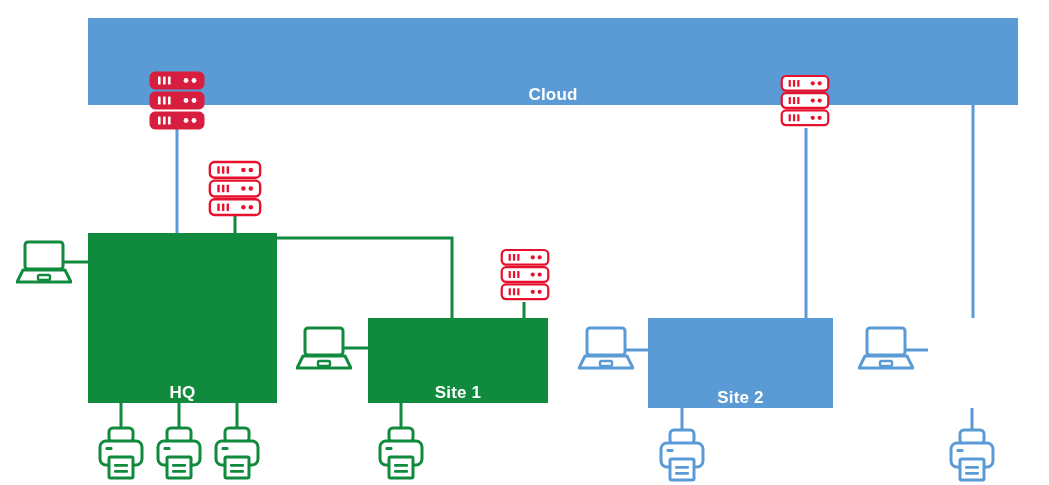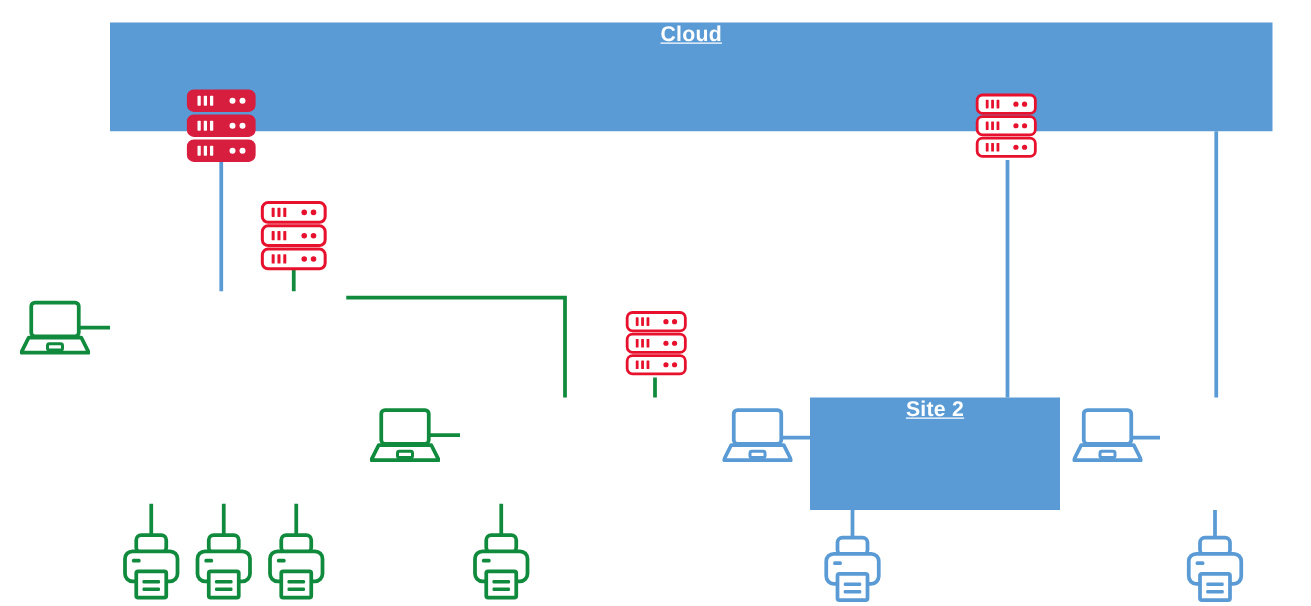--- a/index.html
+++ b/index.html
@@ -4,21 +4,21 @@
 <style>
   html,body{margin:0;padding:0;}
   body{
     width:1049px;height:485px;
     background:#ffffff;
     font-family:"Liberation Sans", sans-serif;
     overflow:hidden;
   }
   #canvas{position:relative;width:1049px;height:485px;}
   #edges{position:absolute;left:0;top:0;width:1049px;height:485px;}
-  .node{position:absolute;box-sizing:border-box;display:flex;align-items:flex-start;justify-content:center;text-decoration:underline;}
+  .node{position:absolute;box-sizing:border-box;display:flex;align-items:flex-end;justify-content:center;}
   .zone{color:#ffffff;font-weight:bold;font-size:17px;letter-spacing:.2px;}
   .zone.cloud{font-size:17px;}
   .icon{position:absolute;}
   .icon svg{display:block;}
 </style>
 </head>
 <body>
 
 <div id="canvas">
   <svg id="edges" viewBox="0 0 1049 485">
@@ -35,21 +35,27 @@
       <polyline points="121,403 121,432" fill="none" stroke="#108A3C" stroke-width="3"></polyline>
       <polyline points="179,403 179,432" fill="none" stroke="#108A3C" stroke-width="3"></polyline>
       <polyline points="237,403 237,432" fill="none" stroke="#108A3C" stroke-width="3"></polyline>
       <polyline points="401,403 401,432" fill="none" stroke="#108A3C" stroke-width="3"></polyline>
       <polyline points="682,408 682,434" fill="none" stroke="#5B9BD5" stroke-width="3"></polyline>
       <polyline points="972,408 972,434" fill="none" stroke="#5B9BD5" stroke-width="3"></polyline>
     </svg>
 <div class="node zone cloud" style="left: 88px; top: 18px; width: 930px; height: 87px; background: rgb(91, 155, 213);">
       <span>Cloud</span>
     </div>
-    <div class="node zone site2" style="left: 648px; top: 318px; width: 200px; height: 90px; background: rgb(91, 155, 213);">
+    <div class="node zone hq" style="left: 88px; top: 233px; width: 189px; height: 170px; background: rgb(16, 138, 60);">
+      <span>HQ</span>
+    </div>
+    <div class="node zone site1" style="left: 368px; top: 318px; width: 180px; height: 85px; background: rgb(16, 138, 60);">
+      <span>Site 1</span>
+    </div>
+    <div class="node zone site2" style="left: 648px; top: 318px; width: 185px; height: 90px; background: rgb(91, 155, 213);">
       <span>Site 2</span>
     </div>
     <div class="icon" style="left: 148px; top: 70px; width: 58px; height: 62px;">
       <svg width="58" height="62" viewBox="0 0 58 62">
         <rect x="2" y="2" width="54" height="17" rx="5" ry="5" fill="#D81E3F" stroke="#D81E3F" stroke-width="1"></rect>
         <rect x="10" y="6.5" width="2.6" height="8" rx="0.6" ry="0.6" fill="#ffffff"></rect>
         <rect x="15" y="6.5" width="2.6" height="8" rx="0.6" ry="0.6" fill="#ffffff"></rect>
         <rect x="20" y="6.5" width="2.6" height="8" rx="0.6" ry="0.6" fill="#ffffff"></rect>
         <circle cx="38" cy="10.5" r="2.4" fill="#ffffff"></circle>
         <circle cx="46" cy="10.5" r="2.4" fill="#ffffff"></circle>

